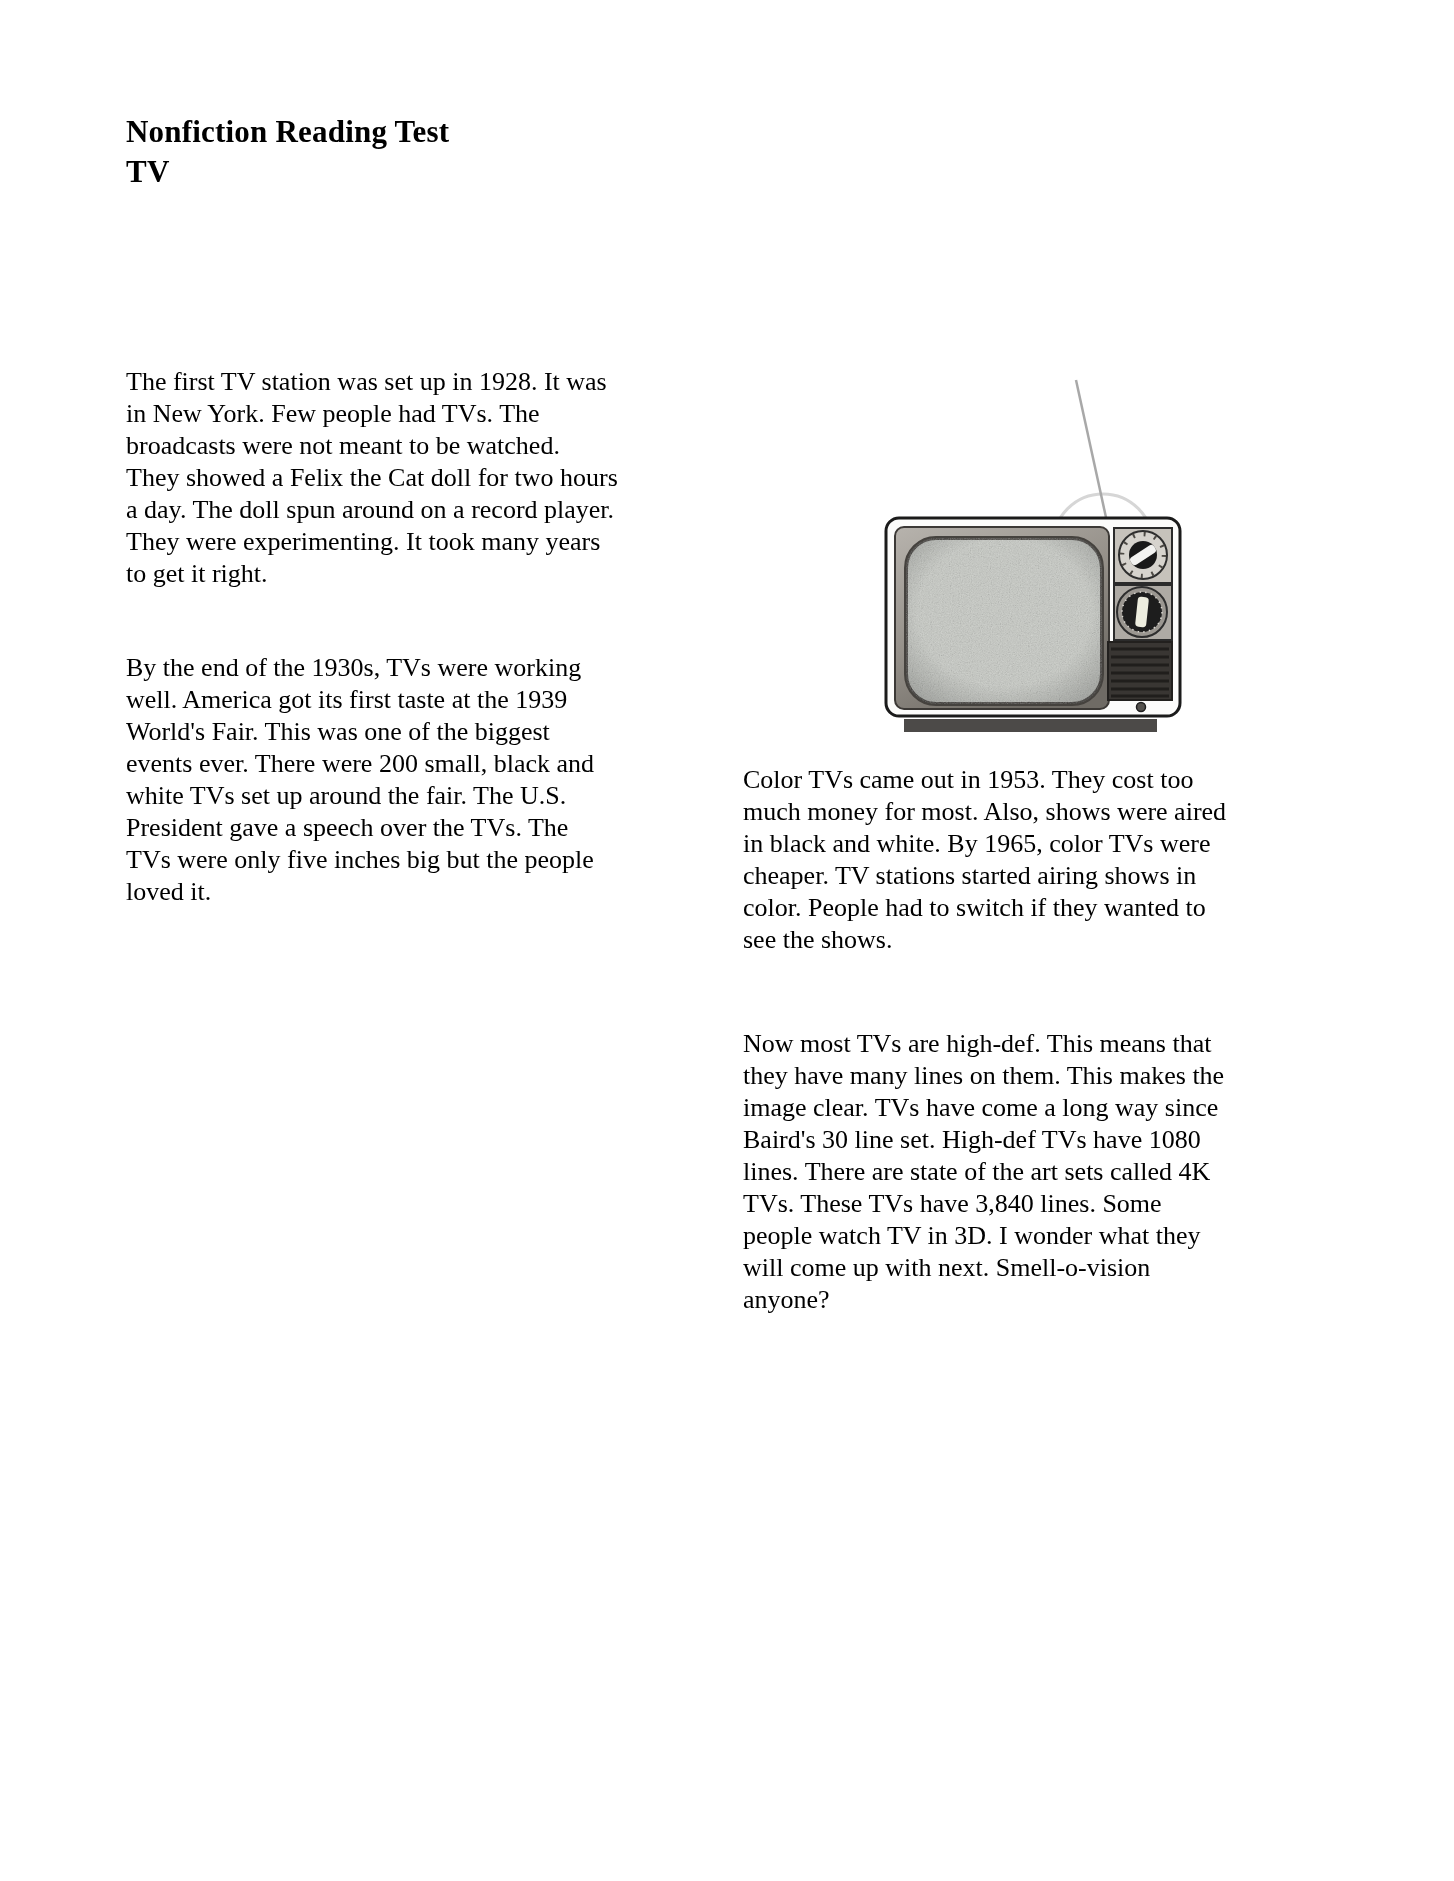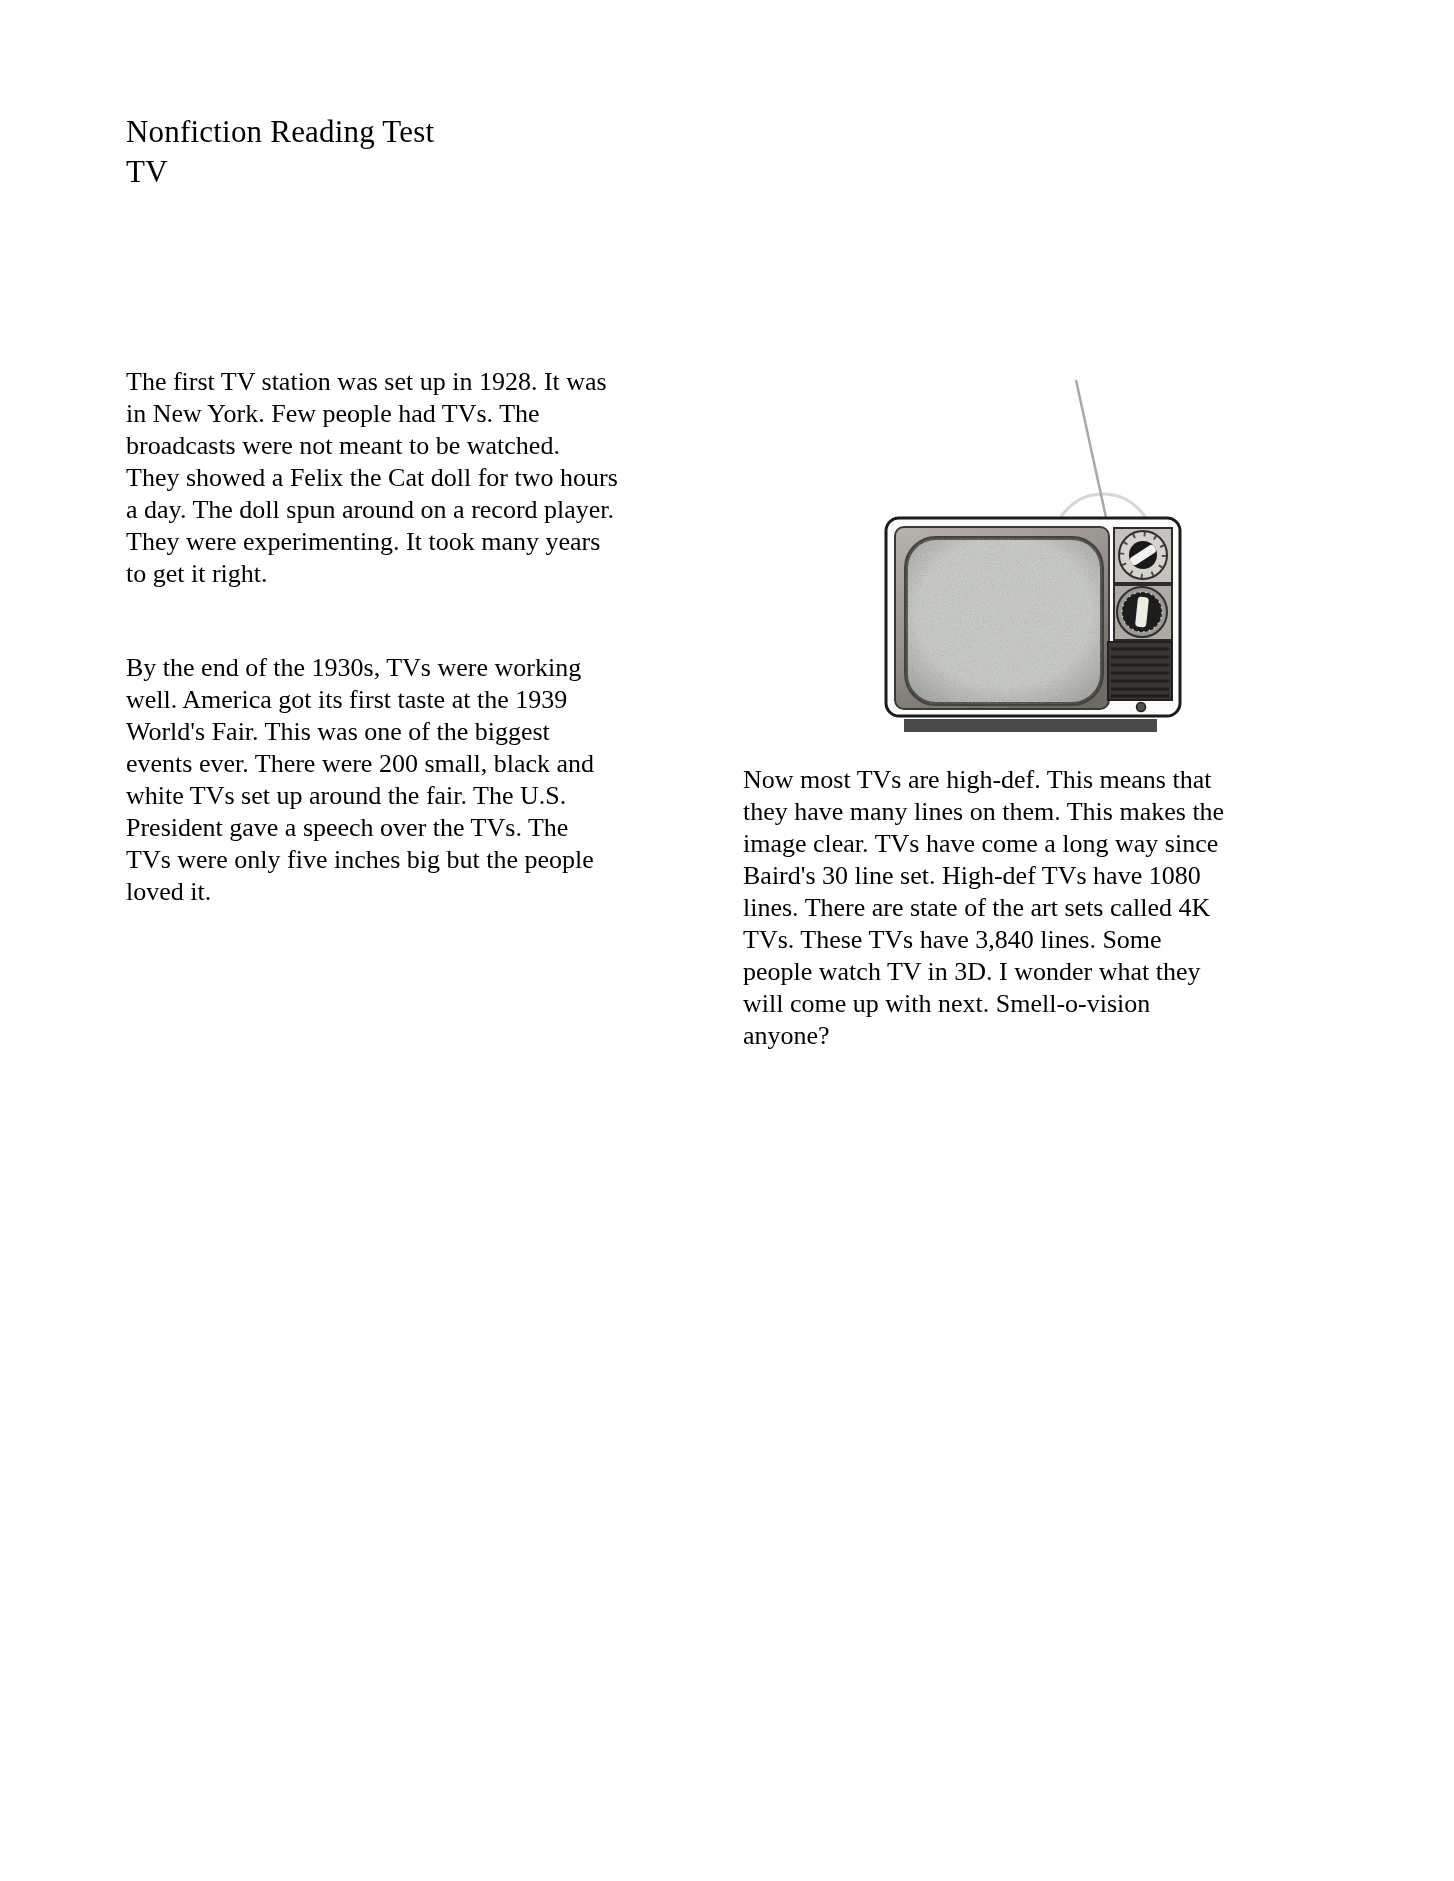--- a/index.html
+++ b/index.html
@@ -28,21 +28,21 @@
     border-bottom: 2px solid #000;
     vertical-align: baseline;
   }
   .title {
     position: absolute;
     left: 126px;
     top: 112px;
     margin: 0;
     font-size: 31px;
     line-height: 40px;
-    font-weight: normal;
+    font-weight: bold;
     letter-spacing: 0.2px;
   }
   .directions {
     position: absolute;
     left: 126px;
     top: 214px;
     width: 1260px;
     margin: 0;
     font-size: 29px;
     line-height: 39px;
@@ -162,20 +162,26 @@
 well. America got its first taste at the 1939
 World's Fair. This was one of the biggest
 events ever. There were 200 small, black and
 white TVs set up around the fair. The U.S.
 President gave a speech over the TVs. The
 TVs were only five inches big but the people
 loved it.</p>
   </div>
 
   <div class="col col-right">
+    <p>Color TVs came out in 1953. They cost too
+much money for most. Also, shows were aired
+in black and white. By 1965, color TVs were
+cheaper. TV stations started airing shows in
+color. People had to switch if they wanted to
+see the shows.</p>
     <p>Now most TVs are high-def. This means that
 they have many lines on them. This makes the
 image clear. TVs have come a long way since
 Baird's 30 line set. High-def TVs have 1080
 lines. There are state of the art sets called 4K
 TVs. These TVs have 3,840 lines. Some
 people watch TV in 3D. I wonder what they
 will come up with next. Smell-o-vision
 anyone?</p>
   </div>

